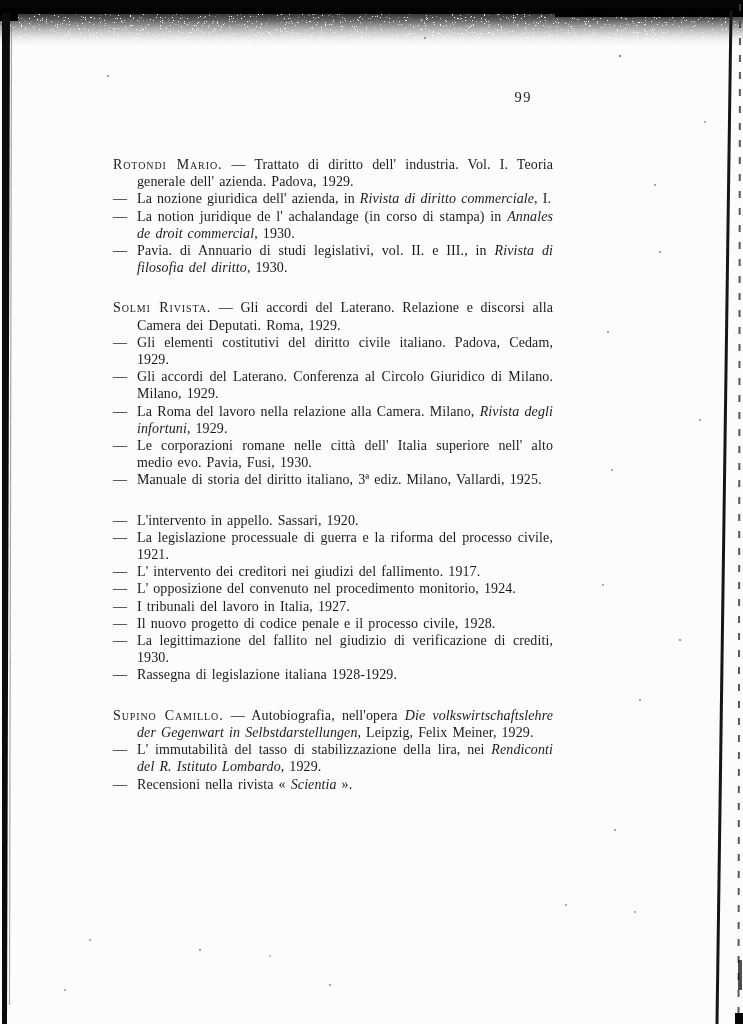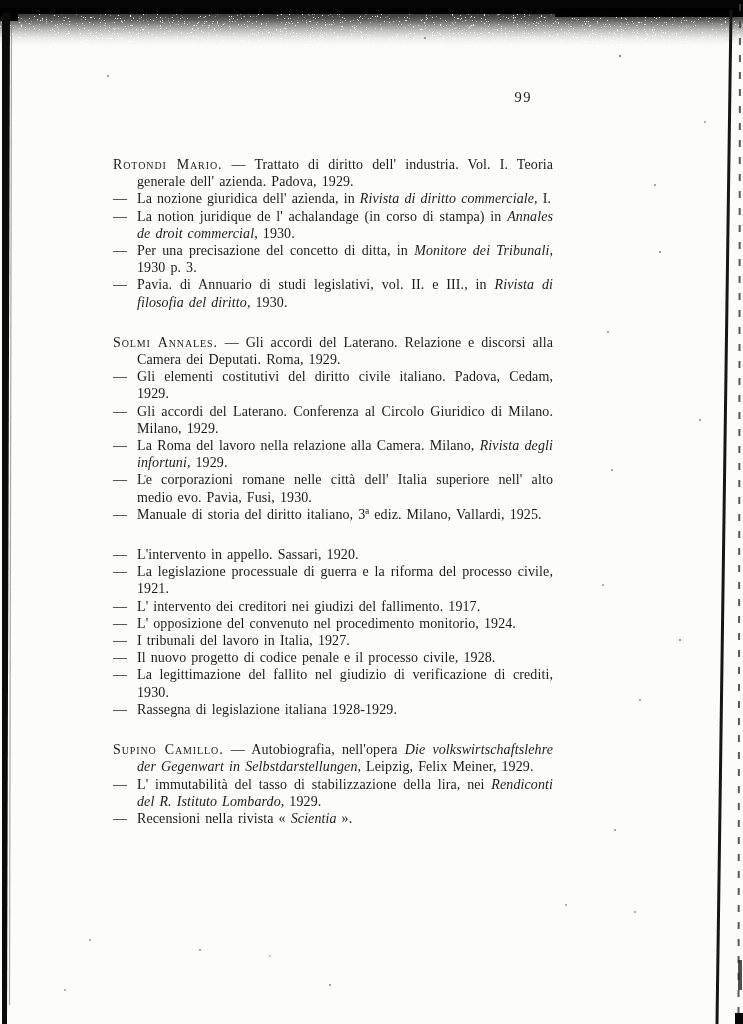--- a/index.html
+++ b/index.html
@@ -92,25 +92,24 @@
     </g>
   </svg>
 
   <div class="page-number">99</div>
 
   <div class="content">
       <div class="bib-section">
         <p class="entry"><span class="author">Rotondi Mario.</span> — <span>Trattato di diritto dell' industria. Vol. I. Teoria generale dell' azienda. Padova, 1929.</span></p>
         <p class="entry"><span class="dash">—</span><span>La nozione giuridica dell' azienda, in </span><span class="it">Rivista di diritto commerciale</span><span>, I.</span></p>
         <p class="entry"><span class="dash">—</span><span>La notion juridique de l' achalandage (in corso di stampa) in </span><span class="it">Annales de droit commercial</span><span>, 1930.</span></p>
-        <p class="entry"><span class="dash">—</span><span>Per una precisazione del concetto di ditta, in </span><span class="it">Monitore dei Tribunali</span><span>, 1930 p. 3.</span></p>
         <p class="entry"><span class="dash">—</span><span>Pavia. di Annuario di studi legislativi, vol. II. e III., in </span><span class="it">Rivista di filosofia del diritto</span><span>, 1930.</span></p>
       </div>
       <div class="bib-section">
-        <p class="entry"><span class="author">Solmi Annales.</span> — <span>Gli accordi del Laterano. Relazione e discorsi alla Camera dei Deputati. Roma, 1929.</span></p>
+        <p class="entry"><span class="author">Solmi Rivista.</span> — <span>Gli accordi del Laterano. Relazione e discorsi alla Camera dei Deputati. Roma, 1929.</span></p>
         <p class="entry"><span class="dash">—</span><span>Gli elementi costitutivi del diritto civile italiano. Padova, Cedam, 1929.</span></p>
         <p class="entry"><span class="dash">—</span><span>Gli accordi del Laterano. Conferenza al Circolo Giuridico di Milano. Milano, 1929.</span></p>
         <p class="entry"><span class="dash">—</span><span>La Roma del lavoro nella relazione alla Camera. Milano, </span><span class="it">Rivista degli infortuni</span><span>, 1929.</span></p>
         <p class="entry"><span class="dash">—</span><span>Le corporazioni romane nelle città dell' Italia superiore nell' alto medio evo. Pavia, Fusi, 1930.</span></p>
         <p class="entry"><span class="dash">—</span><span>Manuale di storia del diritto italiano, 3ª ediz. Milano, Vallardi, 1925.</span></p>
       </div>
       <div class="bib-section">
         <p class="entry"><span class="dash">—</span><span>L'intervento in appello. Sassari, 1920.</span></p>
         <p class="entry"><span class="dash">—</span><span>La legislazione processuale di guerra e la riforma del processo civile, 1921.</span></p>
         <p class="entry"><span class="dash">—</span><span>L' intervento dei creditori nei giudizi del fallimento. 1917.</span></p>

